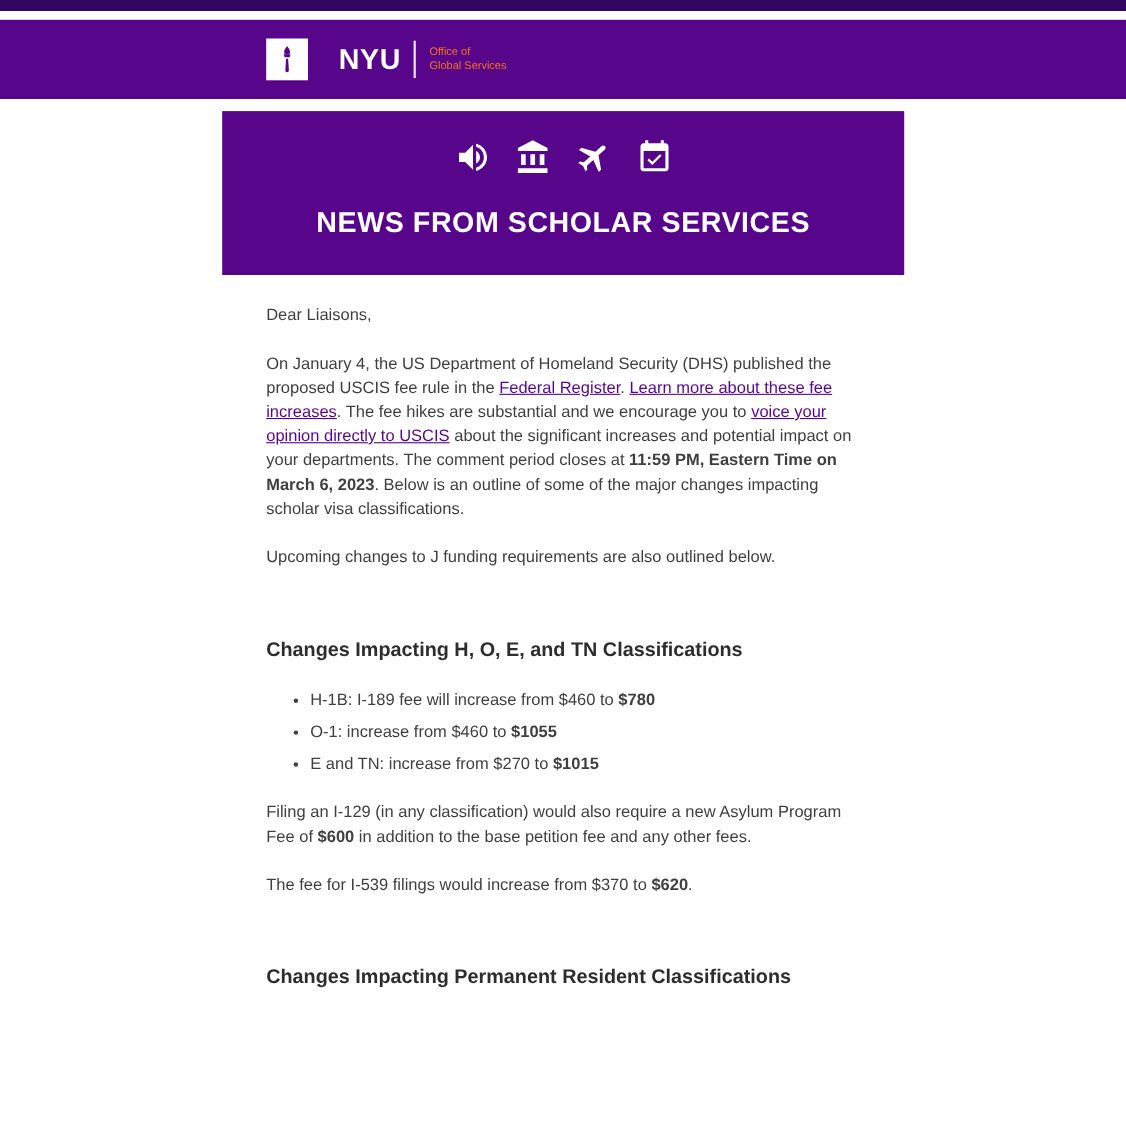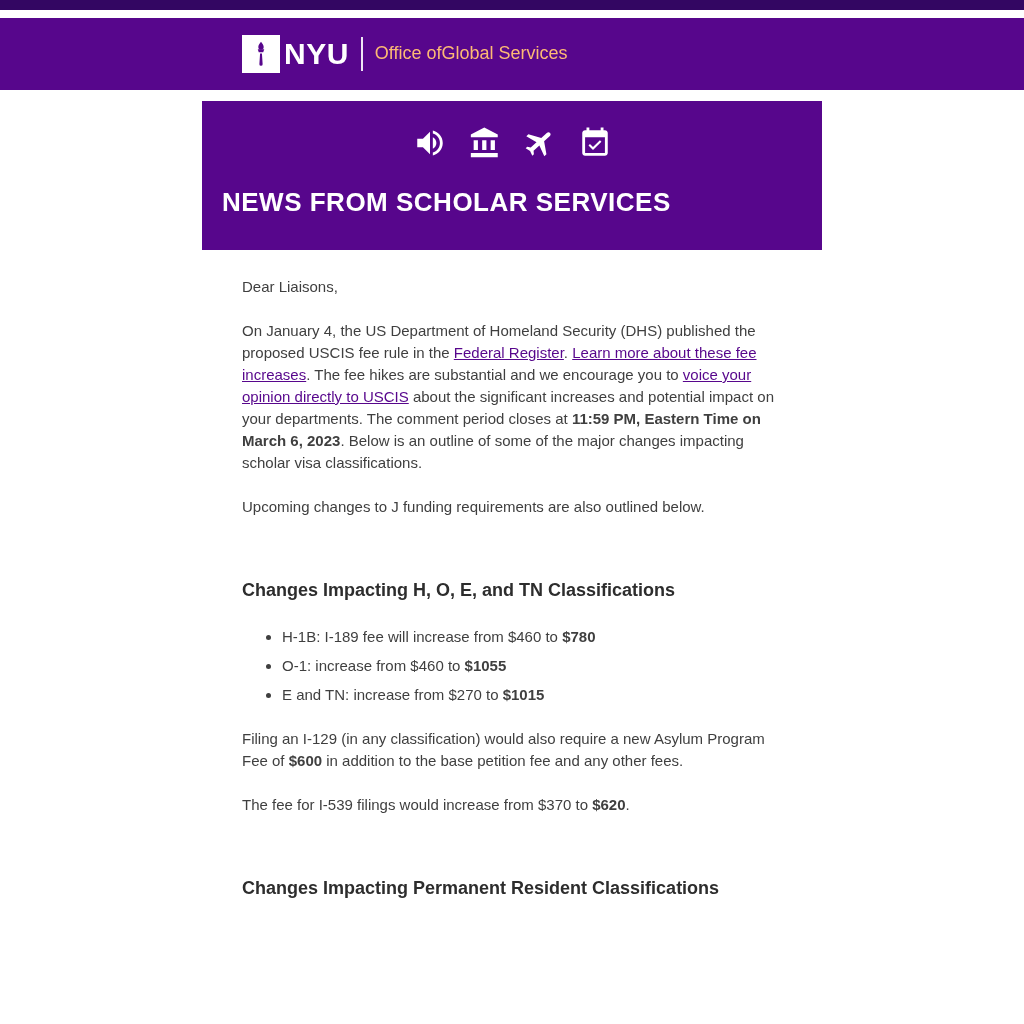--- a/index.html
+++ b/index.html
@@ -16,29 +16,29 @@
     background: var(--purple, #57068c);
     display: flex; align-items: center;
   }
   .brand-inner { display: flex; align-items: center; margin-left: 242px; }
   .logo-box {
     width: 38px; height: 38px; background: #ffffff;
     display: flex; align-items: center; justify-content: center;
   }
   .logo-box svg { width: 28px; height: 28px; }
   .brand-name {
-    color: #ffffff; font-size: 30px; font-weight: bold;
-    margin-left: 4px; letter-spacing: 0.5px;
+    color: #ffffff; font-size: 26px; font-weight: bold;
+    margin-left: 28px; letter-spacing: 0.5px;
   }
   .brand-divider { width: 2px; height: 34px; background: rgba(255,255,255,0.9); margin: 0 12px; }
-  .brand-office { color: #fdba74; font-size: 18px; line-height: 1.3; display: flex; flex-direction: row; }
+  .brand-office { color: #f97316; font-size: 10px; line-height: 1.3; display: flex; flex-direction: column; }
   .container { width: 620px; margin: 0 auto; }
   .banner {
     margin-top: 11px; background: var(--purple, #57068c);
-    padding: 24px 20px 32px; text-align: left;
+    padding: 24px 20px 32px; text-align: center;
   }
   .banner-icons { display: flex; justify-content: center; align-items: center; gap: 19px; }
   .banner-icons .icon { width: 36px; height: 36px; display: inline-flex; align-items: center; justify-content: center; }
   .banner-icons .icon svg { width: 34px; height: 34px; fill: #ffffff; }
   .icon-plane svg { transform: rotate(48deg); }
   .banner-title {
     color: #ffffff; font-size: 26px; font-weight: bold;
     margin: 26px 0 0 0; letter-spacing: 0.5px;
   }
   .content { padding: 0 40px; font-size: 15px; line-height: 22px; }

